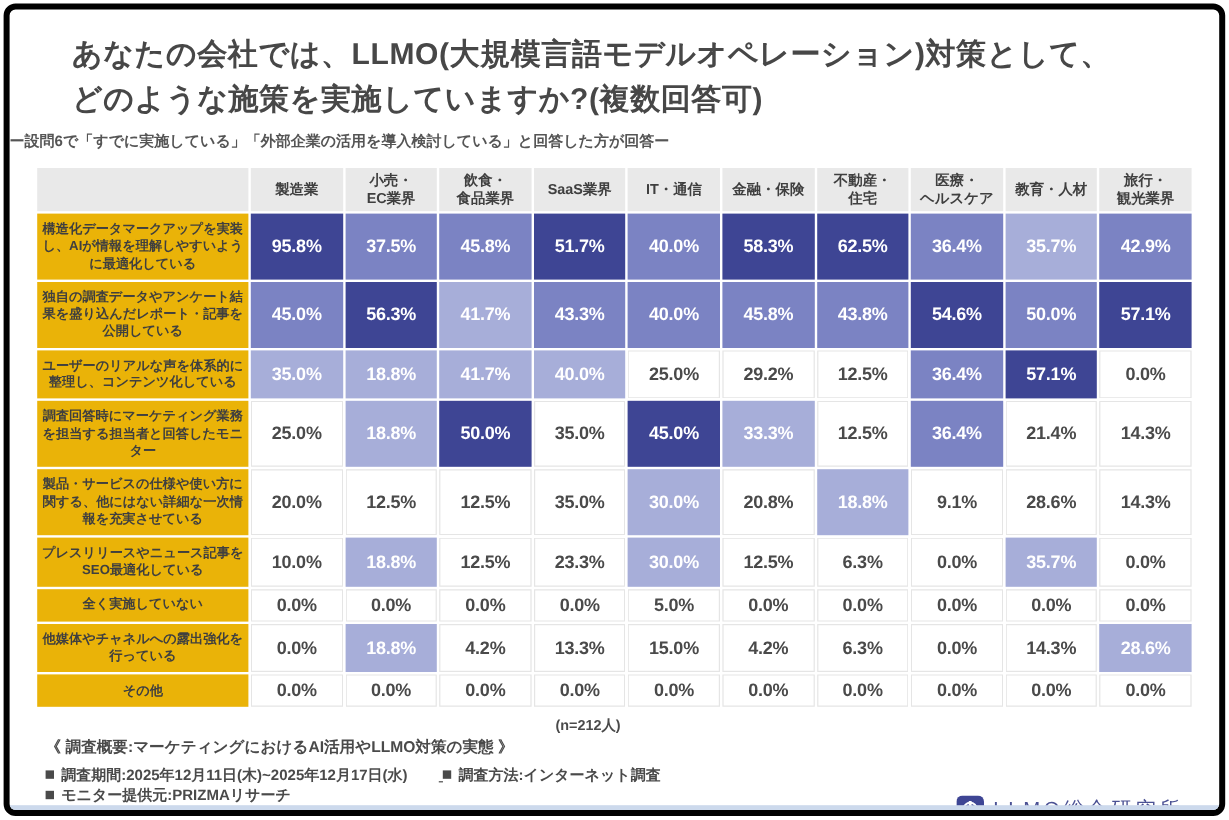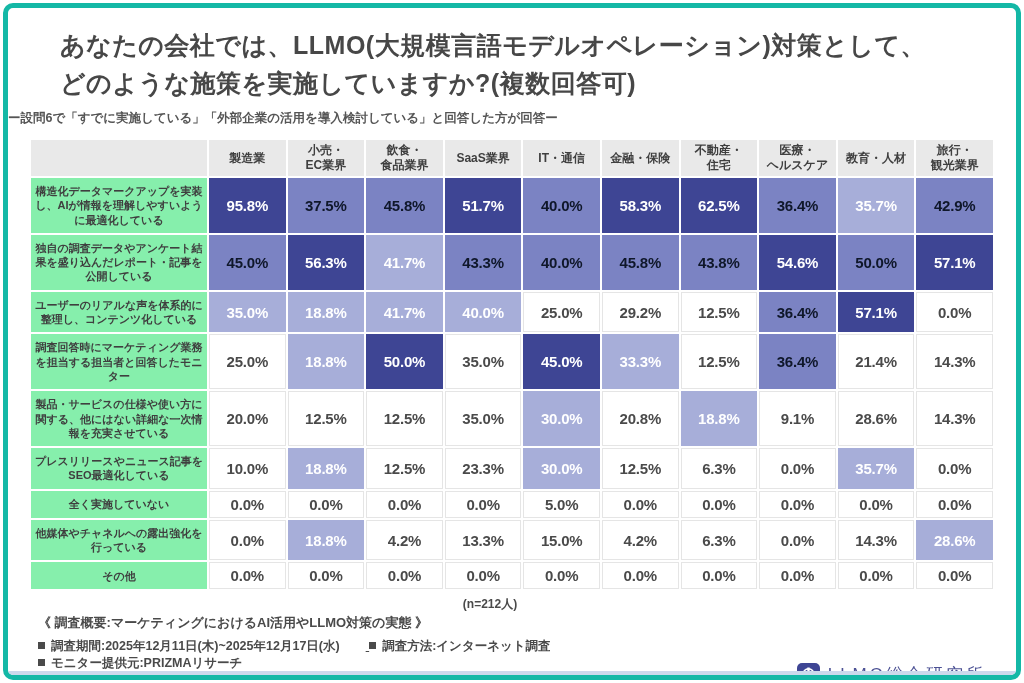--- a/index.html
+++ b/index.html
@@ -3,50 +3,50 @@
 <meta charset="utf-8">
 <style>
   * { box-sizing: border-box; }
   html, body { margin:0; padding:0; }
   body {
     width:1024px; height:683px; position:relative; background:#ffffff;
     font-family:"Liberation Sans", sans-serif; overflow:hidden;
   }
   .frame {
     position:absolute; inset:3px; background:#ffffff;
-    border:5px solid #14b8a6; border-radius:10px; overflow:hidden;
+    border:5px solid #000000; border-radius:10px; overflow:hidden;
   }
   .title {
     margin:19px 28px 0 52px; font-size:25px; font-weight:bold;
     color:#474747; line-height:1.5; letter-spacing:0.5px;
   }
   .subtitle {
     text-align:left; font-size:12.5px; font-weight:bold; color:#555555;
     margin-top:8px;
   }
   table.heat {
     width:966px; margin:11px auto 0; border-collapse:separate;
     border-spacing:2px; table-layout:fixed;
   }
   table.heat th {
     background:#e9e9e9; font-size:12px; font-weight:bold; color:#3f3f3f;
     padding:3px 1px; white-space:pre-line; line-height:1.25; height:34px;
     vertical-align:middle; text-align:center;
   }
   td.rowlabel {
-    background:#86efac; font-size:11px; font-weight:bold; line-height:1.3;
+    background:#eab308; font-size:11px; font-weight:bold; line-height:1.3;
     color:#3f3f3f; text-align:center; vertical-align:middle; padding:6px 3px;
   }
   td.val {
     text-align:center; vertical-align:middle; font-weight:bold;
     font-size:15px; color:#4a4a4a; letter-spacing:-0.2px; padding:5px 0;
   }
   td.tone-0 { background:#ffffff; box-shadow:inset 0 0 0 1px #e5e5e5; }
   td.tone-1 { background:#a7aed9; color:#ffffff; }
-  td.tone-2 { background:#7b83c3; color:#0f172a;text-align:center; }
+  td.tone-2 { background:#7b83c3; color:#ffffff;text-align:center; }
   td.tone-3 { background:#3e4594; color:#ffffff; }
   .note {
     text-align:center; margin:5px 44px 0 0; font-size:12px; font-weight:bold;
     color:#4a4a4a;
   }
   .footer {
     display:flex; align-items:flex-end; margin:1px 26px 0 30px; gap:8px;
   }
   .f-left { flex:1; color:#4a4a4a; }
   .f-summary { font-size:13px; font-weight:bold; margin-bottom:6px; }

